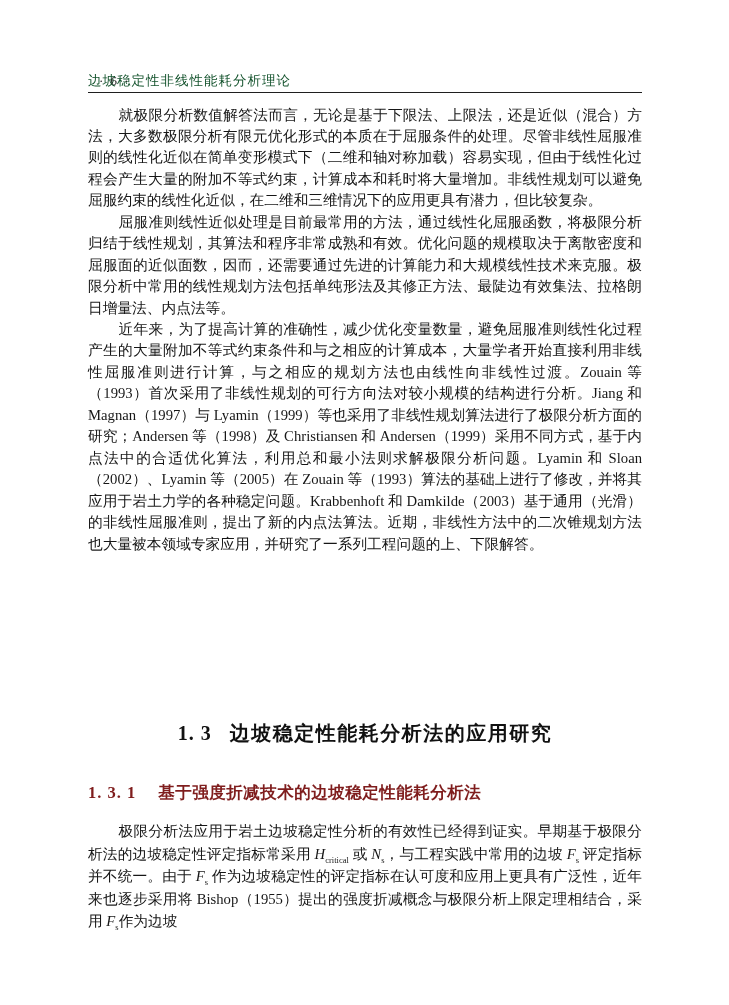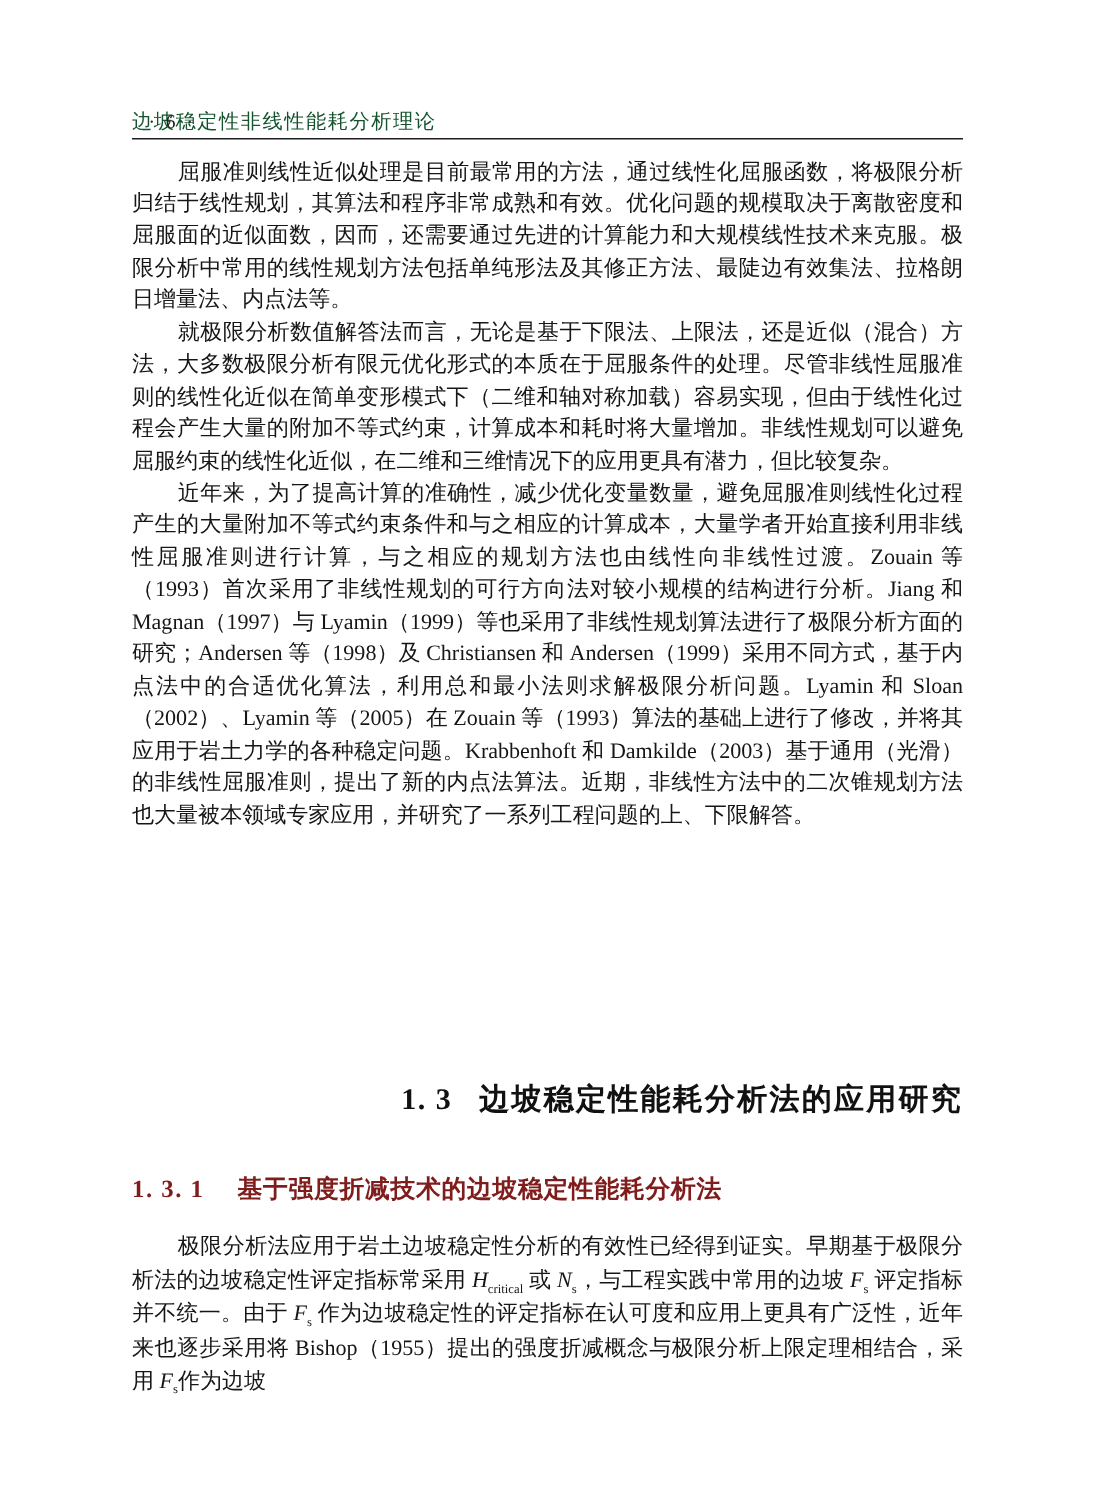--- a/index.html
+++ b/index.html
@@ -38,21 +38,21 @@
     text-align: justify;
     text-justify: inter-character;
     color: #161616;
   }
   p.para { margin: 0; padding: 0; }
   p.indent { text-indent: 2.08em; }
   .section-heading {
     position: absolute;
     top: 719px; left: 88px; width: 554px;
     margin: 0;
-    text-align: right;
+    text-align: center;
     font-size: 20px;
     line-height: 28px;
     font-weight: bold;
     letter-spacing: 1.5px;
     color: #111;
   }
   .sec-num { margin-right: 18px; letter-spacing: 1px; }
   .subsection-heading {
     position: absolute;
     top: 781px; left: 88px; width: 554px;
@@ -84,22 +84,22 @@
 <div class="page">
 
   <header class="running-head">
     <span class="page-num">· 6 ·</span>
     <div class="running-title">边坡稳定性非线性能耗分析理论</div>
   </header>
 
   <div class="header-rule"></div>
 
   <main class="body-text">
+    <p class="para indent">就极限分析数值解答法而言，无论是基于下限法、上限法，还是近似（混合）方法，大多数极限分析有限元优化形式的本质在于屈服条件的处理。尽管非线性屈服准则的线性化近似在简单变形模式下（二维和轴对称加载）容易实现，但由于线性化过程会产生大量的附加不等式约束，计算成本和耗时将大量增加。非线性规划可以避免屈服约束的线性化近似，在二维和三维情况下的应用更具有潜力，但比较复杂。</p>
     <p class="para indent">屈服准则线性近似处理是目前最常用的方法，通过线性化屈服函数，将极限分析归结于线性规划，其算法和程序非常成熟和有效。优化问题的规模取决于离散密度和屈服面的近似面数，因而，还需要通过先进的计算能力和大规模线性技术来克服。极限分析中常用的线性规划方法包括单纯形法及其修正方法、最陡边有效集法、拉格朗日增量法、内点法等。</p>
-    <p class="para indent">就极限分析数值解答法而言，无论是基于下限法、上限法，还是近似（混合）方法，大多数极限分析有限元优化形式的本质在于屈服条件的处理。尽管非线性屈服准则的线性化近似在简单变形模式下（二维和轴对称加载）容易实现，但由于线性化过程会产生大量的附加不等式约束，计算成本和耗时将大量增加。非线性规划可以避免屈服约束的线性化近似，在二维和三维情况下的应用更具有潜力，但比较复杂。</p>
     <p class="para indent">近年来，为了提高计算的准确性，减少优化变量数量，避免屈服准则线性化过程产生的大量附加不等式约束条件和与之相应的计算成本，大量学者开始直接利用非线性屈服准则进行计算，与之相应的规划方法也由线性向非线性过渡。Zouain 等（1993）首次采用了非线性规划的可行方向法对较小规模的结构进行分析。Jiang 和 Magnan（1997）与 Lyamin（1999）等也采用了非线性规划算法进行了极限分析方面的研究；Andersen 等（1998）及 Christiansen 和 Andersen（1999）采用不同方式，基于内点法中的合适优化算法，利用总和最小法则求解极限分析问题。Lyamin 和 Sloan（2002）、Lyamin 等（2005）在 Zouain 等（1993）算法的基础上进行了修改，并将其应用于岩土力学的各种稳定问题。Krabbenhoft 和 Damkilde（2003）基于通用（光滑）的非线性屈服准则，提出了新的内点法算法。近期，非线性方法中的二次锥规划方法也大量被本领域专家应用，并研究了一系列工程问题的上、下限解答。</p>
   </main>
 
   <h2 class="section-heading">
     <span class="sec-num">1. 3</span><span>边坡稳定性能耗分析法的应用研究</span>
   </h2>
 
   <h3 class="subsection-heading">
     <span class="subsec-num">1. 3. 1</span><span>基于强度折减技术的边坡稳定性能耗分析法</span>
   </h3>

